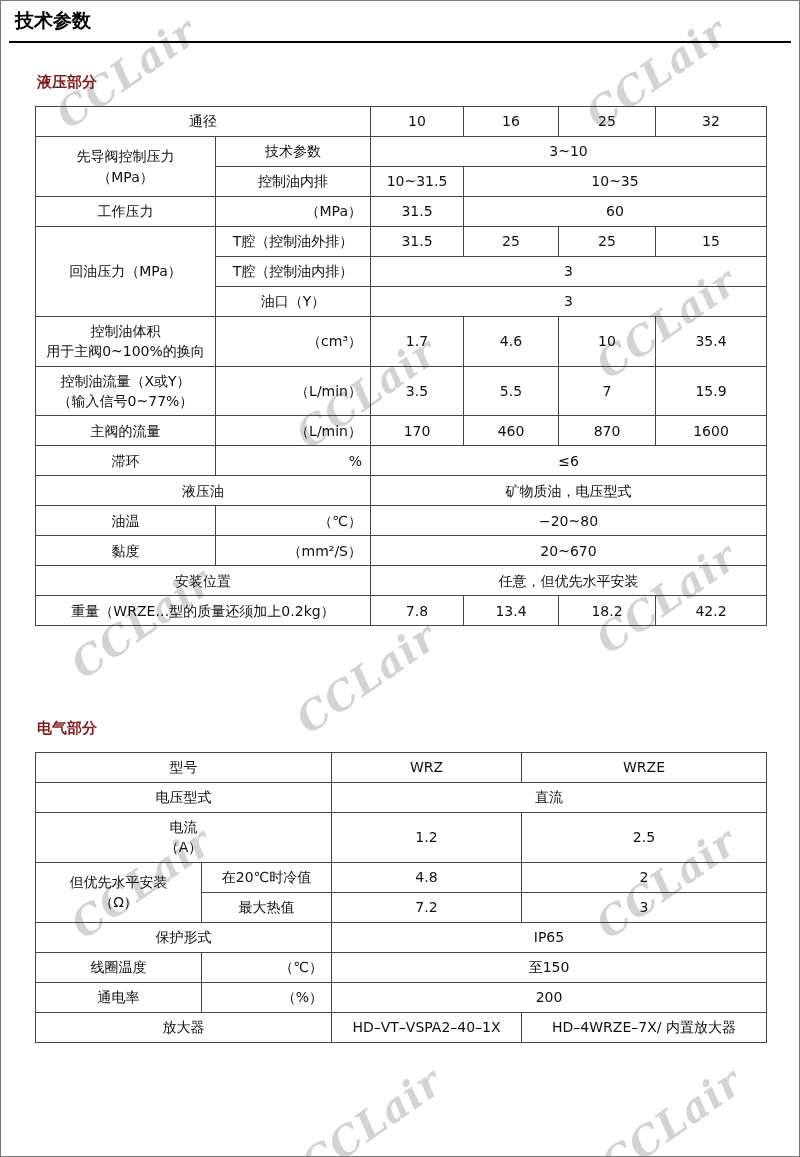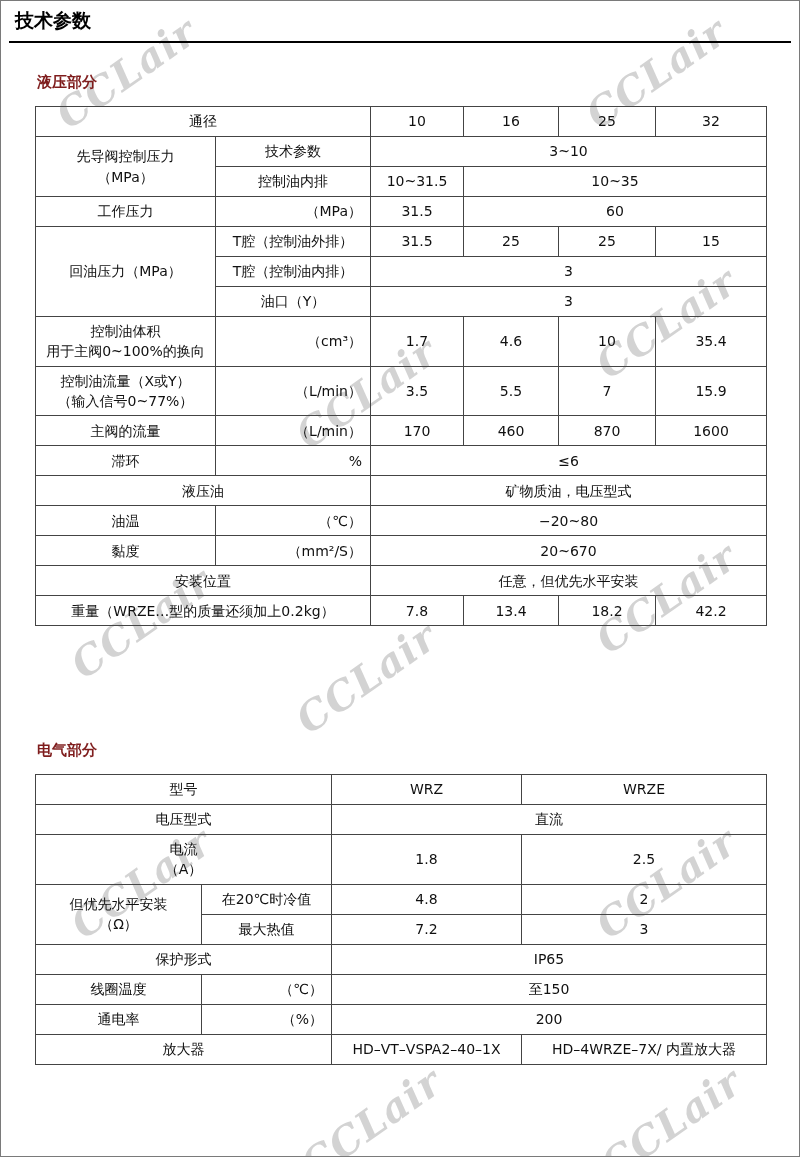--- a/index.html
+++ b/index.html
@@ -45,21 +45,21 @@
     left: 8px;
     top: 40px;
     width: 782px;
     height: 2px;
     background: #000;
     z-index: 2;
   }
 
   .section { position: absolute; left: 34px; z-index: 2; }
   #hydraulic-section { top: 72px; }
-  #electric-section { top: 718px; margin-top: 22px; }
+  #electric-section { top: 718px; }
 
   .section-title {
     font-size: 15px;
     font-weight: bold;
     color: #7f1d1d;
     margin: 0 0 14px 2px;
   }
 
   table.spec {
     border-collapse: collapse;
@@ -230,21 +230,21 @@
             <td class="al-c">WRZ</td>
             <td class="al-c">WRZE</td>
           </tr>
           <tr>
             <td colspan="2" class="al-l">电压型式</td>
             <td colspan="2" class="al-c">直流</td>
           </tr>
           <tr>
             <td colspan="2" class="al-l">电流
 （A）</td>
-            <td class="al-c">1.8</td>
+            <td class="al-c">1.2</td>
             <td class="al-c">2.5</td>
           </tr>
           <tr>
             <td rowspan="2" class="al-c">但优先水平安装
 （Ω）</td>
             <td class="al-c">在20℃时冷值</td>
             <td class="al-c">4.8</td>
             <td class="al-c">2</td>
           </tr>
           <tr>

